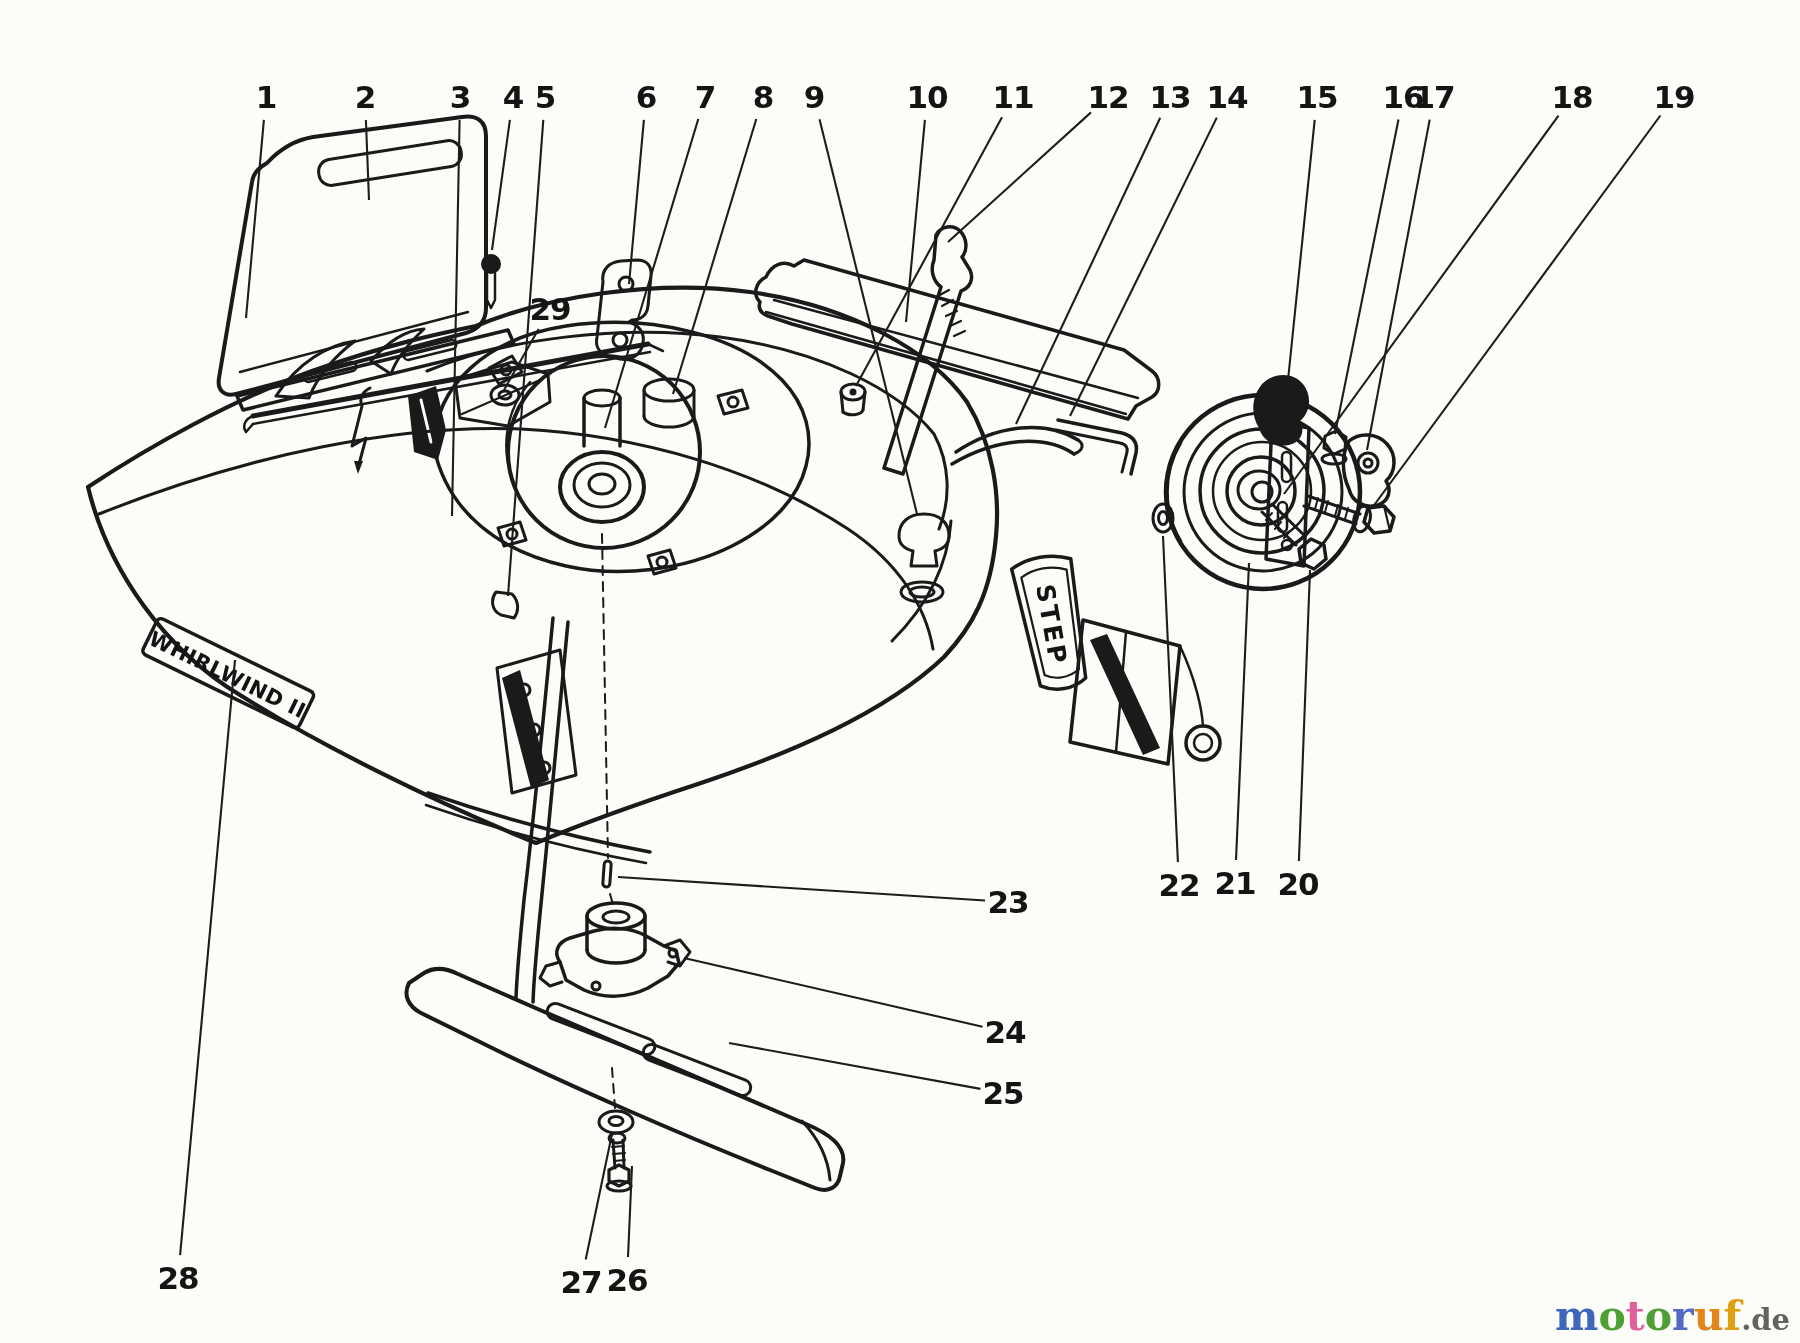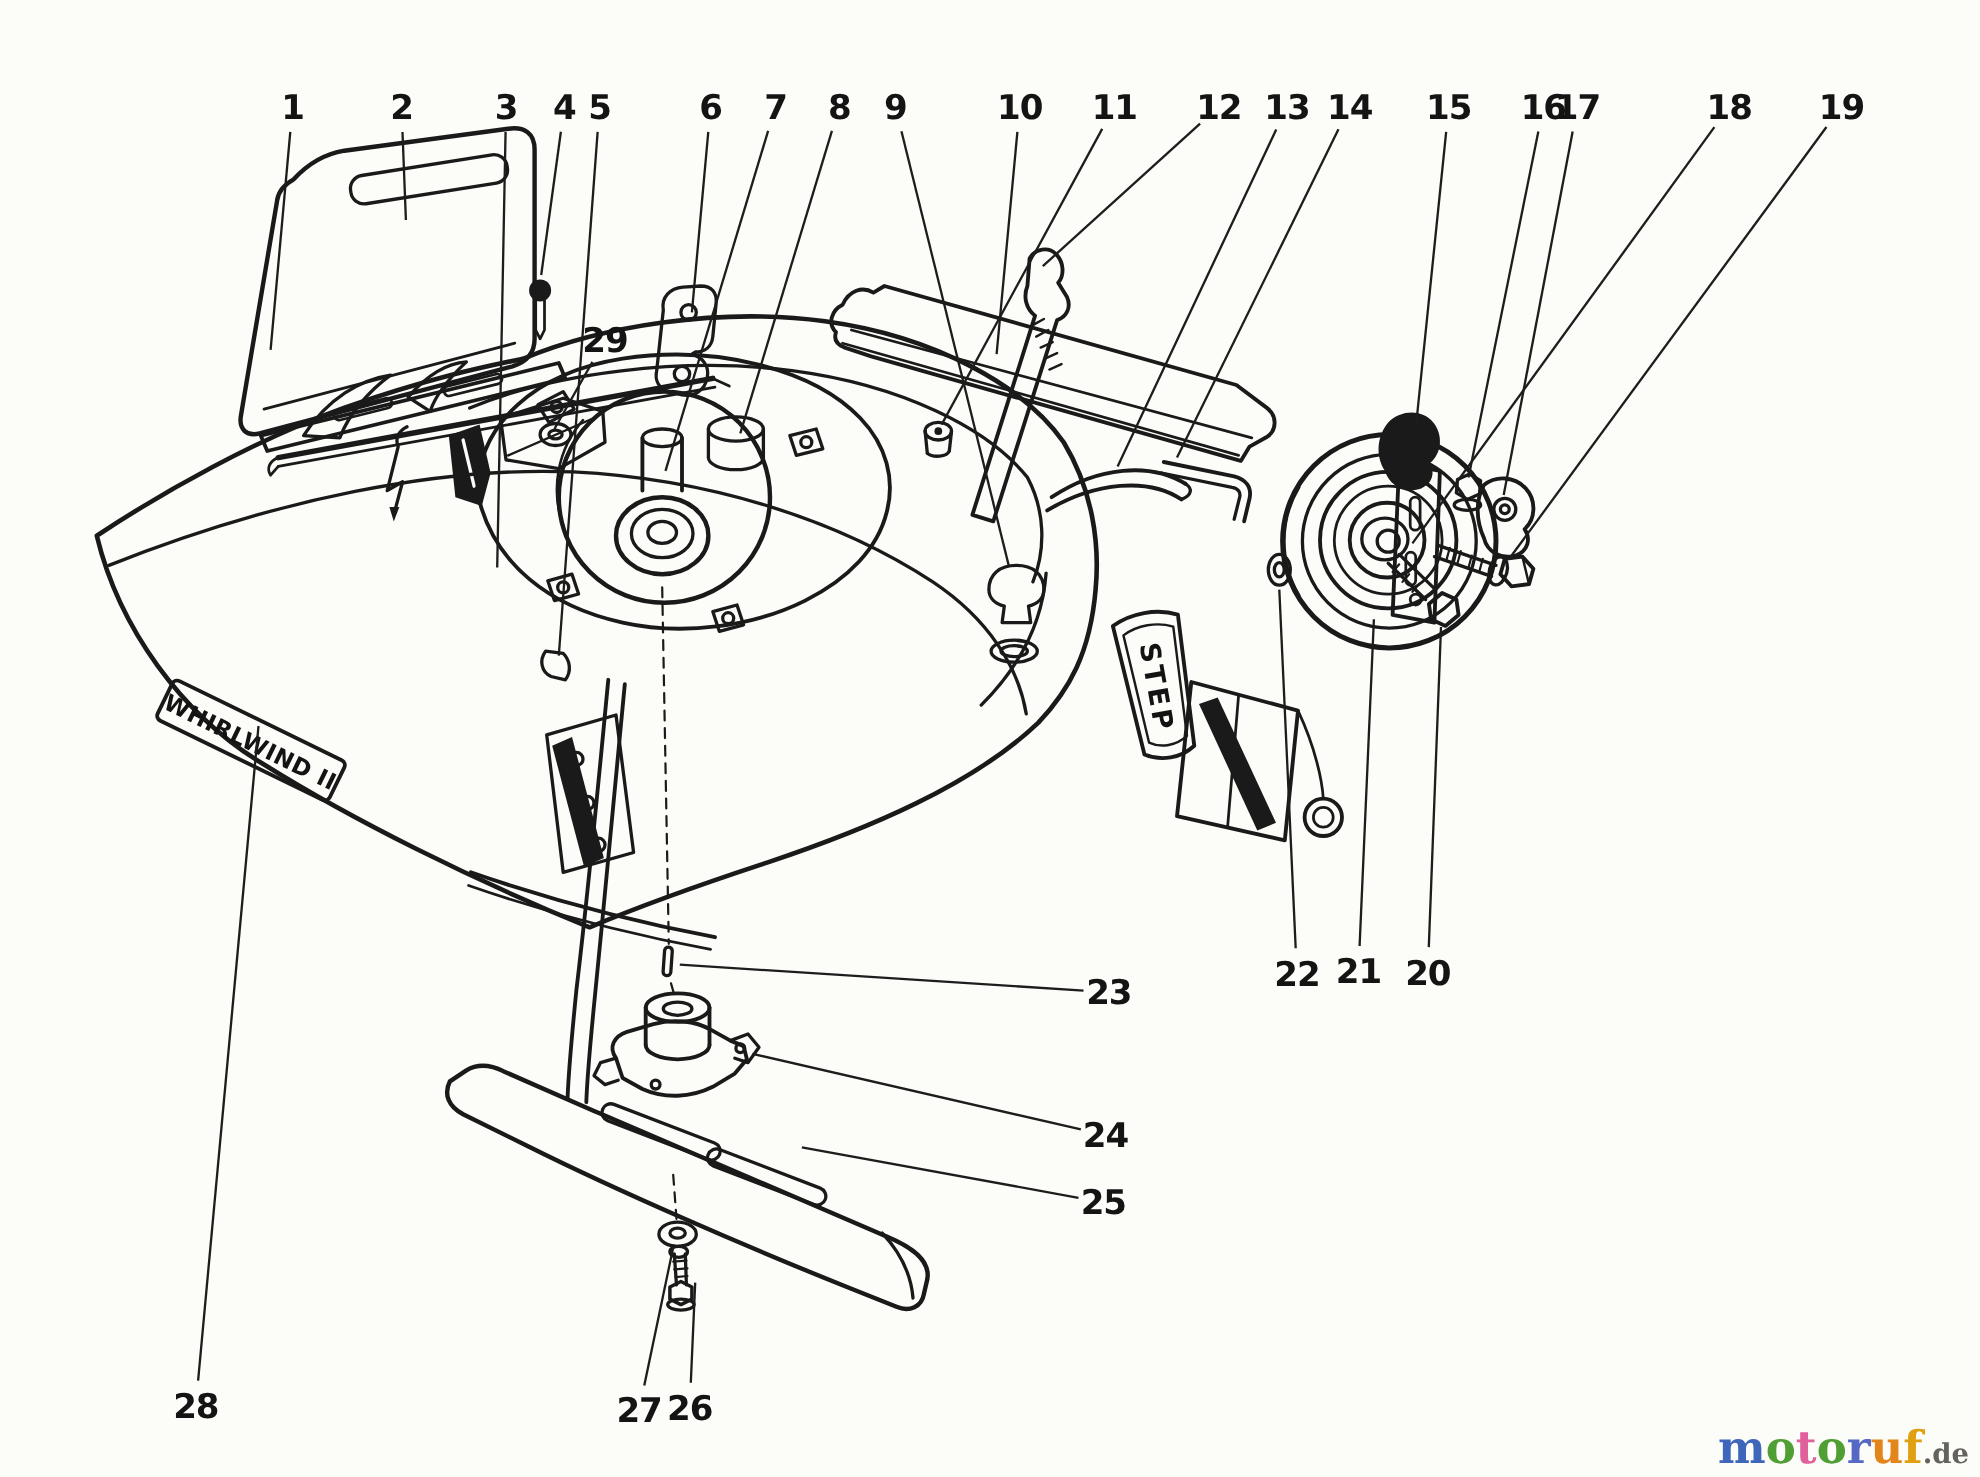--- a/index.html
+++ b/index.html
@@ -9,21 +9,21 @@
   .part-num{font-family:"DejaVu Sans",sans-serif;font-weight:bold;font-size:31px;
             fill:#141414;text-anchor:middle;letter-spacing:-1px;}
   .leader{stroke:#1d1d1d;stroke-width:2.1;fill:none;}
   .decal-text{font-family:"DejaVu Sans",sans-serif;font-weight:bold;font-size:21px;
               fill:#131313;text-anchor:middle;letter-spacing:0.5px;}
   .step-text{font-family:"DejaVu Sans",sans-serif;font-weight:bold;font-size:25px;
              fill:#131313;text-anchor:middle;letter-spacing:3px;}
   .logo{position:absolute;right:10px;bottom:6px;font-family:"DejaVu Serif",serif;
         font-weight:bold;white-space:nowrap;line-height:1;}
   .logo .ltr{font-size:41px;}
-  .logo-suffix{font-size:25px;}
+  .logo-suffix{font-size:29px;}
 </style>
 </head>
 <body>
 
 <div class="stage">
 <svg viewBox="0 0 1800 1343" width="1800" height="1343">
 
   <g stroke="#1a1a1a" fill="none" stroke-width="3" stroke-linecap="round" stroke-linejoin="round">
 
     <g>

